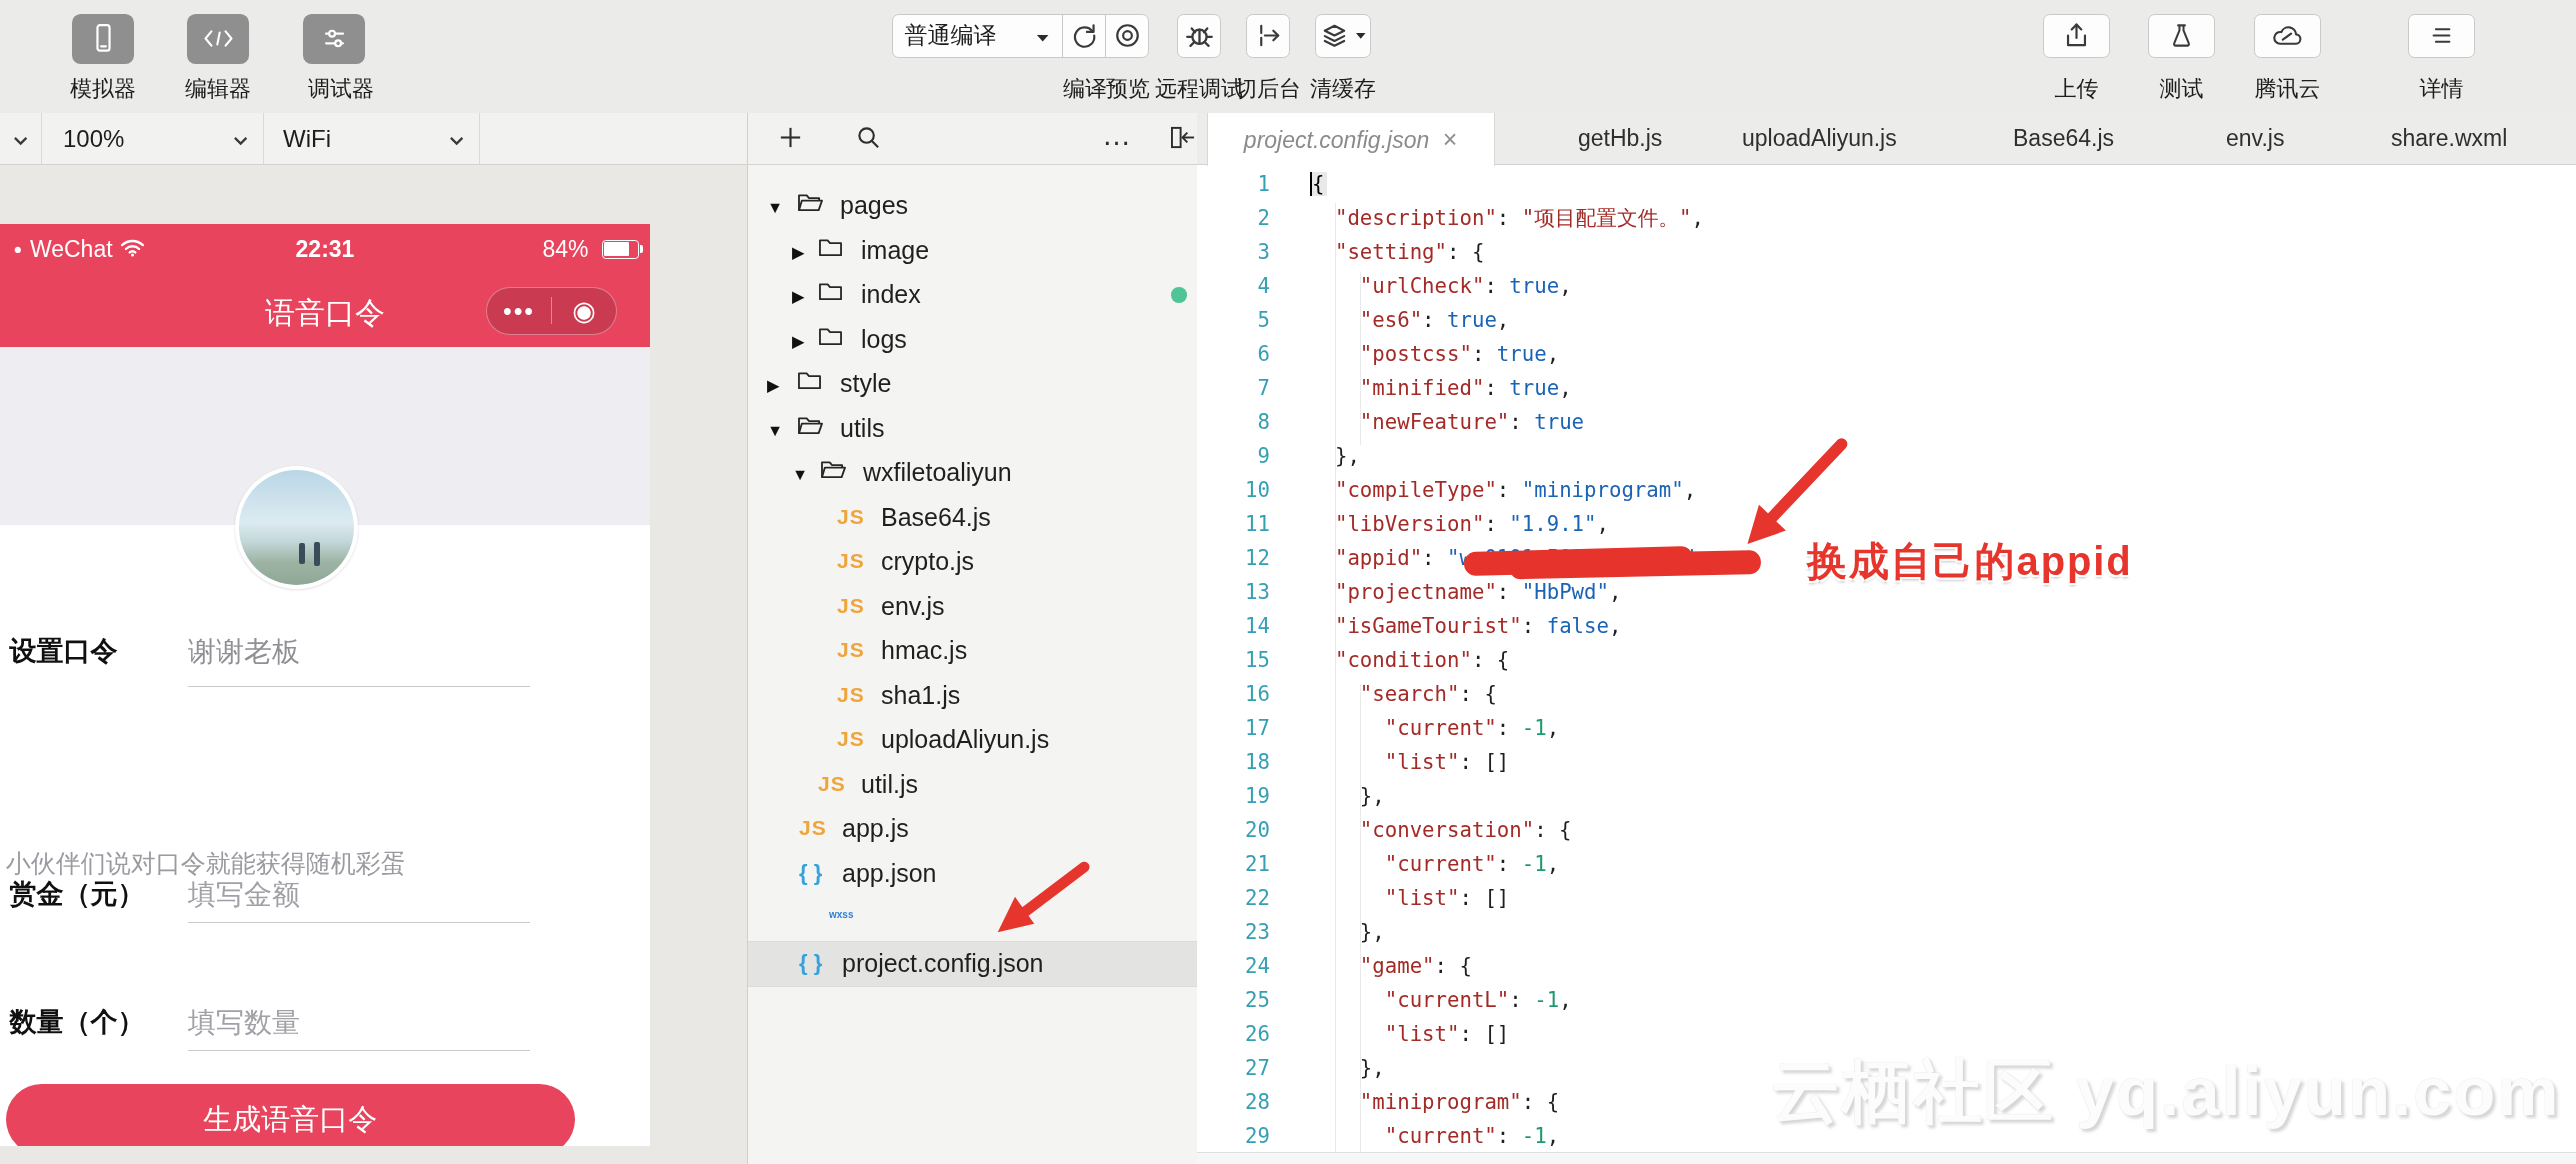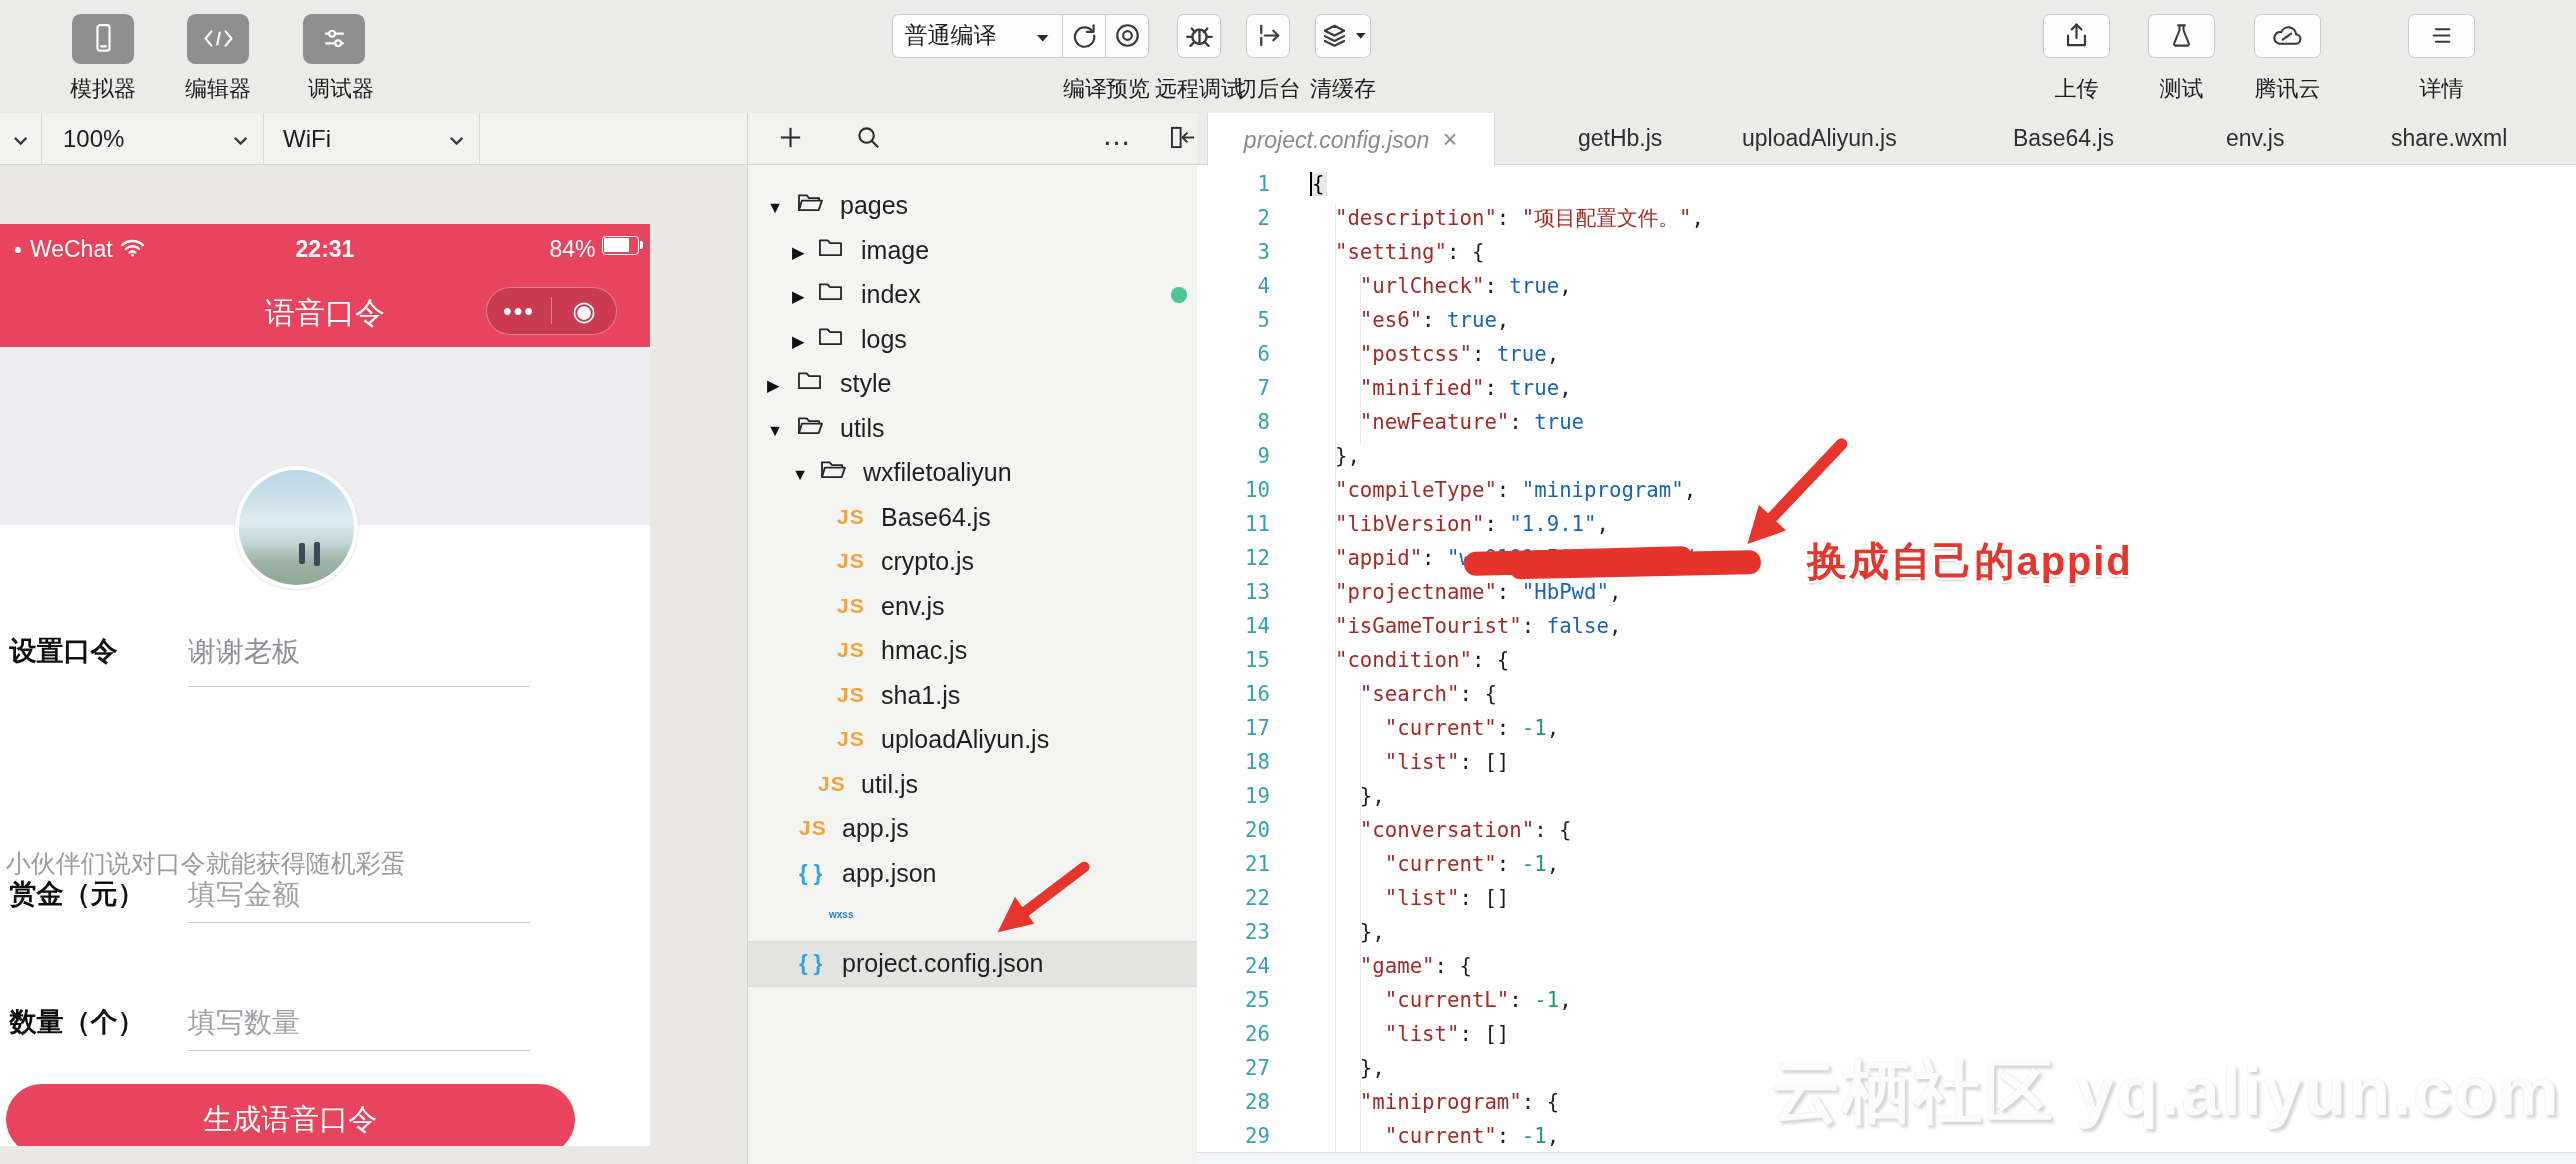--- a/index.html
+++ b/index.html
@@ -30,21 +30,21 @@
   .tab{position:absolute;top:0;height:51px;line-height:51px;font-size:23px;color:#2f2f2f;white-space:nowrap;}
   .tab-active{top:0;height:53px;line-height:52px;background:#ffffff;border-left:1px solid #d8d8d8;border-right:1px solid #d8d8d8;text-align:center;font-style:italic;color:#8b8b8b;z-index:3;box-sizing:border-box;}
   .tab-close{font-style:normal;color:#8f8f8f;margin-left:13.5px;font-size:25px;}
 
   
   .left-region{position:absolute;left:0;top:165px;width:747px;height:1000px;background:#e9e8e4;}
   .phone{position:absolute;left:0;top:59px;width:650px;height:922px;background:#ffffff;overflow:hidden;}
   .statusbar{position:absolute;left:0;top:0;width:650px;height:50px;background:#e8445d;color:#fff;font-size:23px;}
   .sb-left{position:absolute;left:13.5px;top:11.5px;display:flex;align-items:center;gap:7.7px;}
   .sb-time{position:absolute;left:0;right:0;top:11.5px;text-align:center;font-weight:bold;}
-  .sb-right{position:absolute;right:11.5px;top:11.5px;display:flex;align-items:flex-start;gap:6px;margin-left:8px;}
+  .sb-right{position:absolute;right:11.5px;top:11.5px;display:flex;align-items:center;gap:13px;margin-left:8px;}
   .battery{position:relative;width:37px;height:19px;border:1.9px solid #fff;border-radius:3.8px;box-sizing:border-box;}
   .battery .fill{position:absolute;left:1.9px;top:1.9px;bottom:1.9px;width:25px;background:#fff;border-radius:1px;}
   .battery .tip{position:absolute;right:-5.8px;top:4.8px;width:3.8px;height:7.7px;background:#fff;border-radius:0 1.9px 1.9px 0;}
   .navbar{position:absolute;left:0;top:50px;width:650px;height:73px;background:#e8445d;}
   .nav-title{position:absolute;left:0;right:0;top:19px;text-align:center;color:#fff;font-size:30px;}
   .capsule{position:absolute;right:33px;top:12.5px;width:129px;height:46px;border:1px solid rgba(255,255,255,0.35);background:rgba(0,0,0,0.13);border-radius:25px;display:flex;align-items:center;color:#fff;}
   .cap-dots{flex:1;text-align:center;font-size:25px;letter-spacing:1.9px;line-height:38px;}
   .cap-div{width:1px;height:27px;background:rgba(255,255,255,0.4);}
   .cap-rec{flex:1;text-align:center;font-size:27px;line-height:44px;}
   .hero{position:absolute;left:0;top:123px;width:650px;height:178px;background:#ededf2;}

